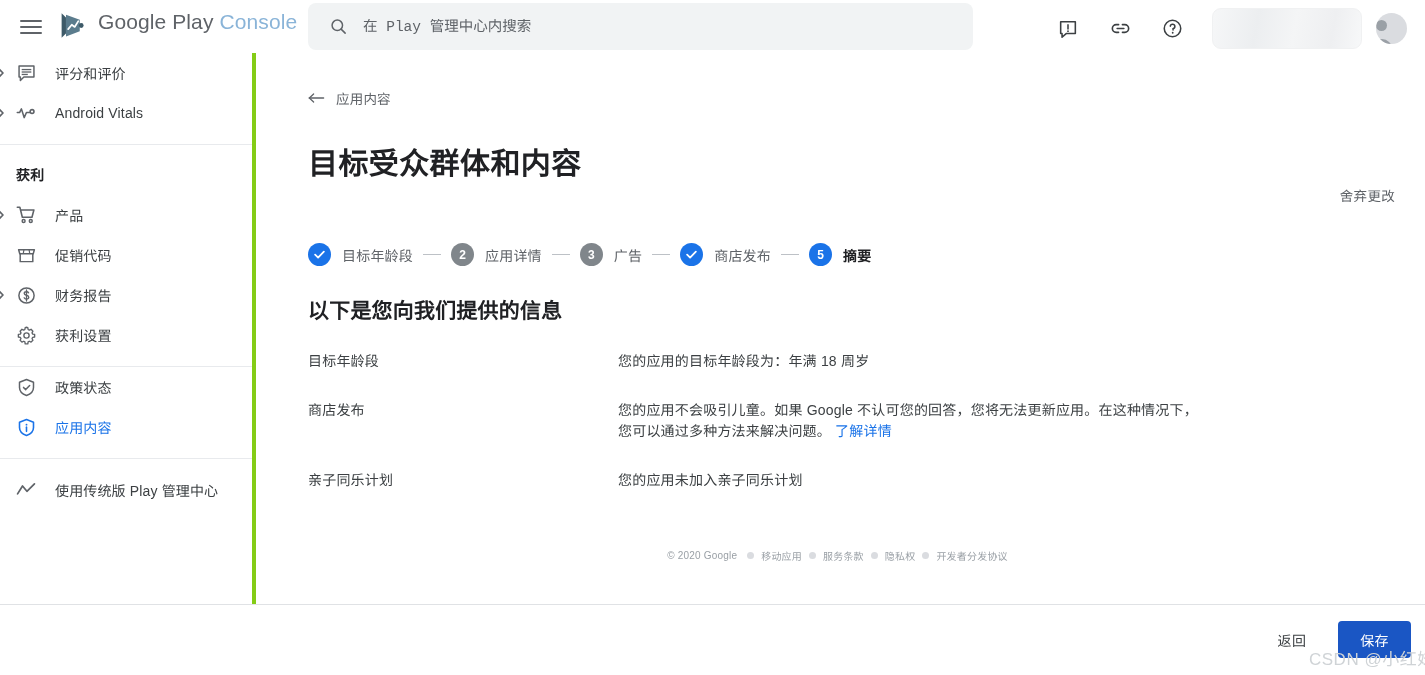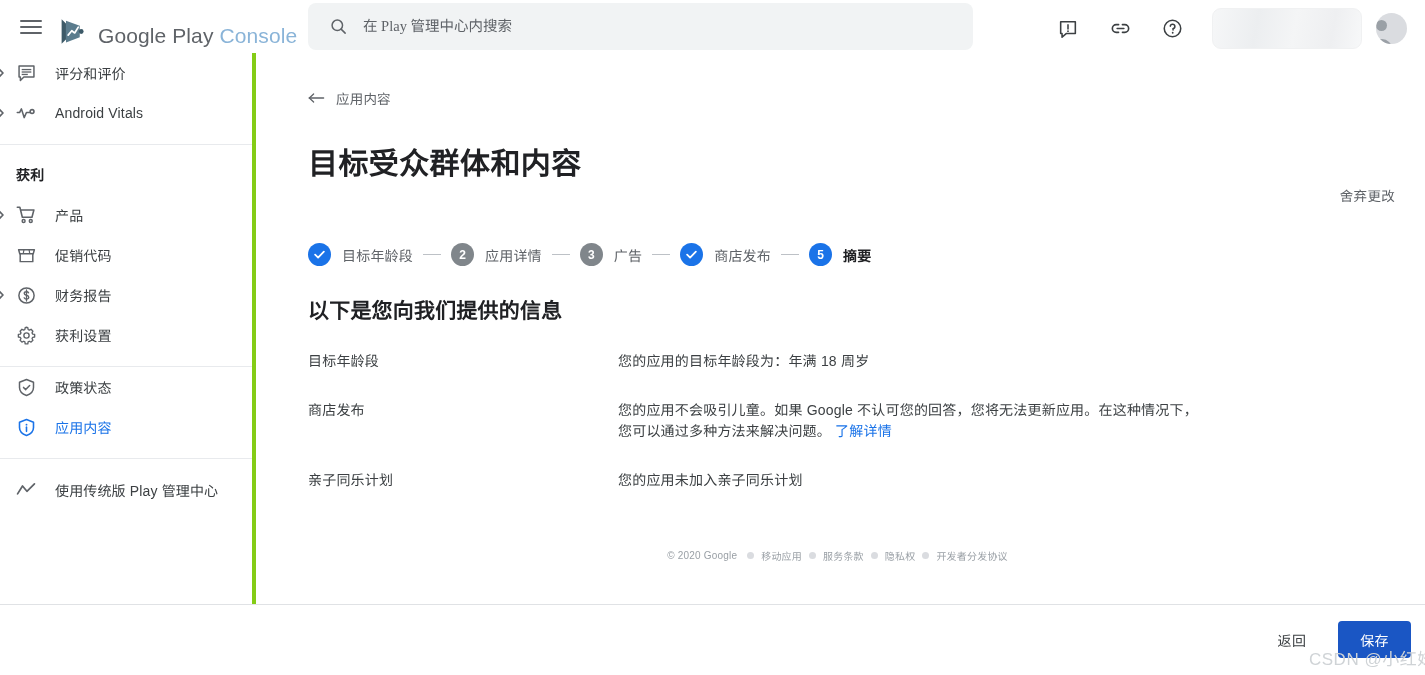--- a/index.html
+++ b/index.html
@@ -33,22 +33,22 @@
   .hamburger span {
     position: absolute; left: 2px;
     width: 22px; height: 2px;
     background: #5f6368; border-radius: 1px;
   }
   .hamburger span:nth-child(1) { top: 6px; }
   .hamburger span:nth-child(2) { top: 12px; }
   .hamburger span:nth-child(3) { top: 18px; }
 
   .brand {
-    position: absolute; left: 58px; top: 17px;
-    display: flex; align-items: flex-end; gap: 11px;
+    position: absolute; left: 58px; top: 11px;
+    display: flex; align-items: flex-start; gap: 11px;
     cursor: pointer;
   }
   .brand-logo { width: 29px; height: 29px; display:block; }
   .brand-text {
     font-size: 21px; letter-spacing: 0.1px; line-height: 1;
     white-space: nowrap;
   }
   .brand-google { color: #5f6368; }
   .brand-console { color: #8ab4d8; }
 
@@ -60,21 +60,21 @@
     display: flex; align-items: center;
     cursor: text;
   }
   .searchbox .search-ico {
     margin-left: 21px; margin-right: 15px;
     width: 19px; height: 19px;
     flex: 0 0 auto;
   }
   .searchbox input {
     border: none; outline: none; background: transparent;
-    font-family: Liberation Serif, serif;
+    font-family: Liberation Mono, monospace;
     font-size: 14.5px;
     color: #5f6368;
     width: 560px;
     padding: 0;
   }
   .searchbox input::placeholder { color: #5f6368; opacity: 1; }
 
   .topbar-actions {
     position: absolute; right: 16px; top: 8px;
     display: flex; align-items: center; gap: 0px;

